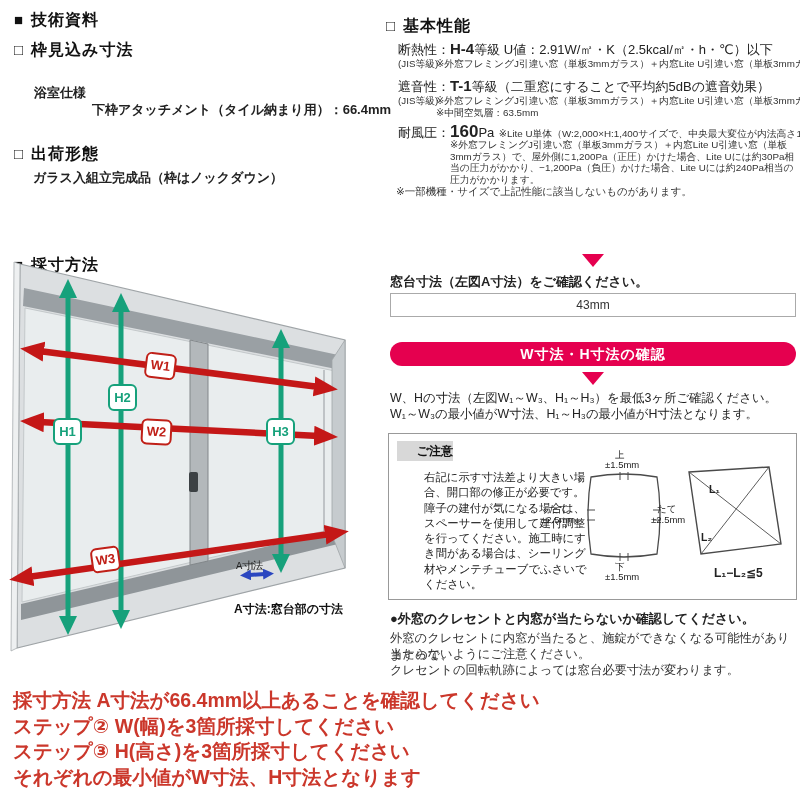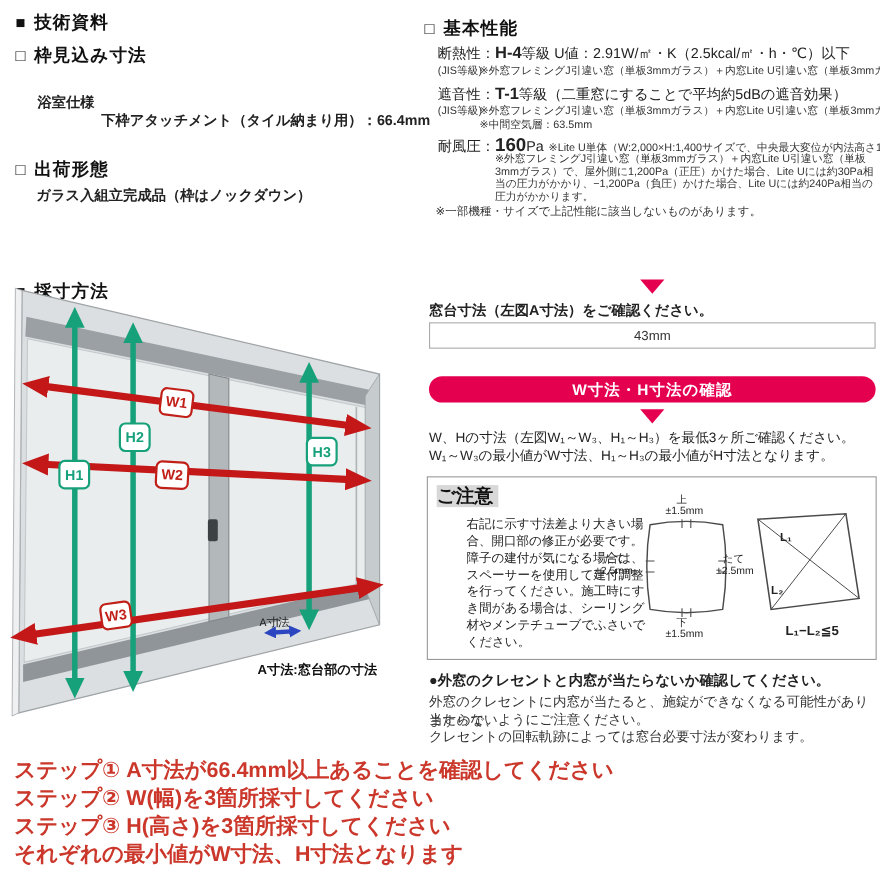--- a/index.html
+++ b/index.html
@@ -18,21 +18,21 @@
   .tri-down{width:0;height:0;border-left:11px solid transparent;border-right:11px solid transparent;
             border-top:13px solid #e5004f;}
   .value-box{left:390px;width:404px;height:22px;border:1px solid #aaa;background:#fff;
              text-align:center;font-size:12px;line-height:22px;color:#333;}
   .dim-label{position:absolute;background:#fff;border:2px solid;border-radius:6px;
              font-weight:bold;font-size:13px;text-align:center;}
   .dim-green{border-color:#16a17b;color:#16a17b;}
   .dim-red{border-color:#c02018;color:#c02018;}
   .caution-box{left:388px;top:433px;width:407px;height:165px;border:1px solid #999;background:#fff;}
   .caution-chip{position:absolute;left:8px;top:7px;width:56px;height:20px;background:#d8d8d8;
-                font-weight:bold;font-size:17px;text-align:left;line-height:20px;color:#111;}
+                font-weight:bold;font-size:12px;text-align:right;line-height:20px;color:#111;}
   .caution-body{position:absolute;left:8px;top:36px;width:167px;font-size:11.4px;line-height:15.3px;color:#222;margin-left:27px;}
   .tol{position:absolute;font-size:9.5px;color:#222;text-align:center;line-height:10.5px;white-space:nowrap;}
   .steps{left:13px;top:688px;width:560px;font-size:19.5px;font-weight:bold;color:#cb372b;line-height:25.6px;white-space:nowrap;}
   .crescent-head{font-size:13px;font-weight:bold;color:#222;font-family:Liberation Serif, serif;}
   .crescent-line{font-size:12.3px;color:#333;}
 </style>
 </head>
 <body>
 
 <div id="page">
@@ -92,21 +92,21 @@
       <line x1="33" y1="174" x2="313" y2="188" marker-start="url(#mred)" marker-end="url(#mred)"></line>
       <line x1="22" y1="329" x2="324" y2="286" marker-start="url(#mred)" marker-end="url(#mred)"></line>
     </g>
 
     <line x1="246" y1="314" x2="246" y2="322" stroke="#333" stroke-width="1"></line>
     <line x1="243" y1="327" x2="259" y2="326" stroke="#2b46c0" stroke-width="4" marker-start="url(#mblue)" marker-end="url(#mblue)"></line>
   </svg>
 
   <div class="dim-label dim-green" style="left:53px;top:382px;width:25px;height:23px;line-height:23px;margin-top:36px;">H1</div>
   <div class="dim-label dim-green" style="left:108px;top:384px;width:25px;height:23px;line-height:23px;">H2</div>
-  <div class="dim-label dim-green" style="left:266px;top:397px;width:25px;height:23px;line-height:23px;margin-left:12px;">H3</div>
+  <div class="dim-label dim-green" style="left:266px;top:418px;width:25px;height:23px;line-height:23px;">H3</div>
   <div class="dim-label dim-red" style="left:145px;top:353px;width:27px;height:22px;line-height:22px;transform:rotate(7deg);">W1</div>
   <div class="dim-label dim-red" style="left:141px;top:419px;width:27px;height:22px;line-height:22px;transform:rotate(3deg);">W2</div>
   <div class="dim-label dim-red" style="left:91px;top:547px;width:25px;height:21px;line-height:21px;transform:rotate(-8deg);">W3</div>
   <div class="abs" style="left:236px;top:559px;font-size:10.5px;color:#222;font-family:Liberation Mono, monospace;">A寸法</div>
   <div class="abs" style="left:234px;top:601px;font-size:12px;font-weight:bold;color:#111;">A寸法:窓台部の寸法</div>
 
   <div class="abs sec-head" style="left:386px;top:16px;">
     <span class="sq">□</span><span>基本性能</span>
   </div>
 
@@ -164,19 +164,19 @@
     <div class="tol" style="left:312px;top:98px;font-size:10.5px;font-weight:bold;"><span>L₂</span></div>
     <div class="tol" style="left:325px;top:134px;font-size:12px;font-weight:bold;"><span>L₁−L₂≦5</span></div>
   </div>
 
   <div class="abs crescent-head" style="left:390px;top:610px;">●外窓のクレセントと内窓が当たらないか確認してください。</div>
   <div class="abs crescent-line" style="left:390px;top:630px;">外窓のクレセントに内窓が当たると、施錠ができなくなる可能性がありますので、</div>
   <div class="abs crescent-line" style="left:390px;top:646px;">当たらないようにご注意ください。</div>
   <div class="abs crescent-line" style="left:390px;top:662px;">クレセントの回転軌跡によっては窓台必要寸法が変わります。</div>
 
   <div class="abs steps">
-    <div>ステップ① A寸法が66.4mm以上あることを確認してください</div>
+    <div>採寸方法 A寸法が66.4mm以上あることを確認してください</div>
     <div>ステップ② W(幅)を3箇所採寸してください</div>
     <div>ステップ③ H(高さ)を3箇所採寸してください</div>
     <div>それぞれの最小値がW寸法、H寸法となります</div>
   </div>
 
 </div>
 
 </body></html>

